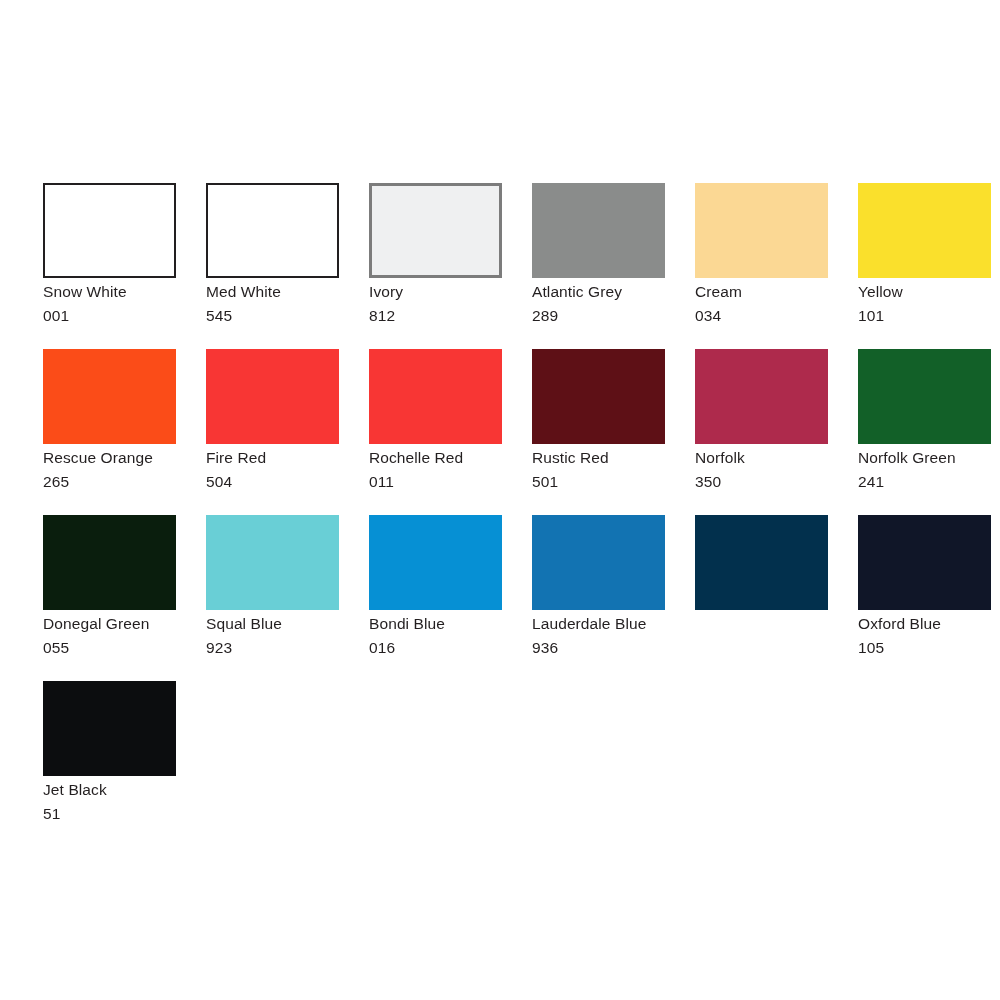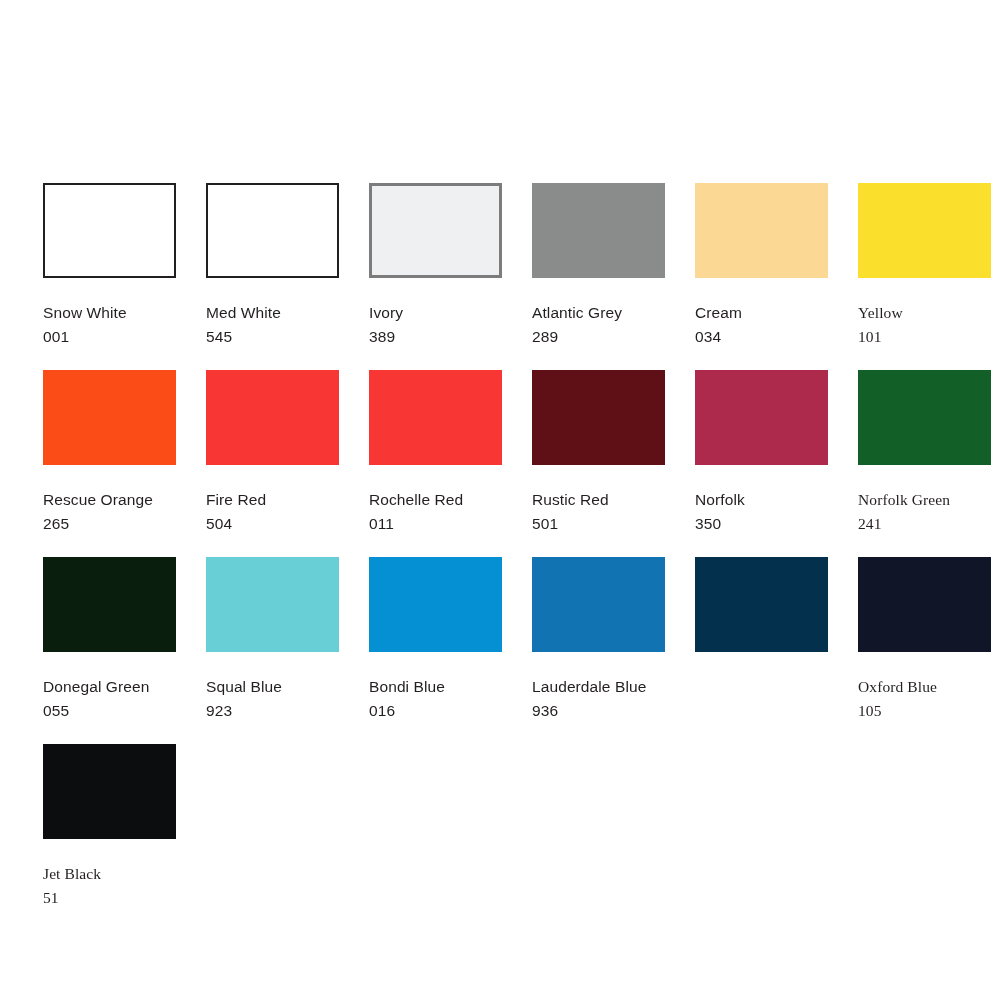--- a/index.html
+++ b/index.html
@@ -29,40 +29,39 @@
   }
 
   .swatch-cell {
     width: 133px;
     margin-right: 30px;
     display: flex;
     flex-direction: column;
   }
   .swatch-cell:last-child {
     margin-right: 0;
-    font-family: Liberation Serif, serif;
   }
 
   .swatch-chip {
     width: 133px;
     height: 95px;
     box-sizing: border-box;
     background: #ffffff;
   }
   
   .swatch-chip.border-thin {
     border: 2px solid #221f20;
   }
   
   .swatch-chip.border-grey {
     border: 3px solid #7c7c7c;
   }
 
   .swatch-label {
-    margin-top: 23px;
+    margin-top: 2px;
     font-size: 15.5px;
     line-height: 1.52;
     color: #231f20;
     letter-spacing: 0.1px;
     white-space: nowrap;
   }
   .swatch-name {
     display: block;
   }
   .swatch-code {
@@ -85,21 +84,21 @@
         <div class="swatch-chip border-thin" style="background: rgb(255, 255, 255); border-color: rgb(34, 31, 32);"></div>
         <div class="swatch-label">
           <span class="swatch-name">Med White</span>
           <span class="swatch-code">545</span>
         </div>
       </div>
       <div class="swatch-cell">
         <div class="swatch-chip border-grey" style="background: rgb(239, 240, 241); border-color: rgb(124, 124, 124);"></div>
         <div class="swatch-label">
           <span class="swatch-name">Ivory</span>
-          <span class="swatch-code">389</span>
+          <span class="swatch-code">812</span>
         </div>
       </div>
       <div class="swatch-cell">
         <div class="swatch-chip" style="background: rgb(138, 140, 139);"></div>
         <div class="swatch-label">
           <span class="swatch-name">Atlantic Grey</span>
           <span class="swatch-code">289</span>
         </div>
       </div>
       <div class="swatch-cell">

